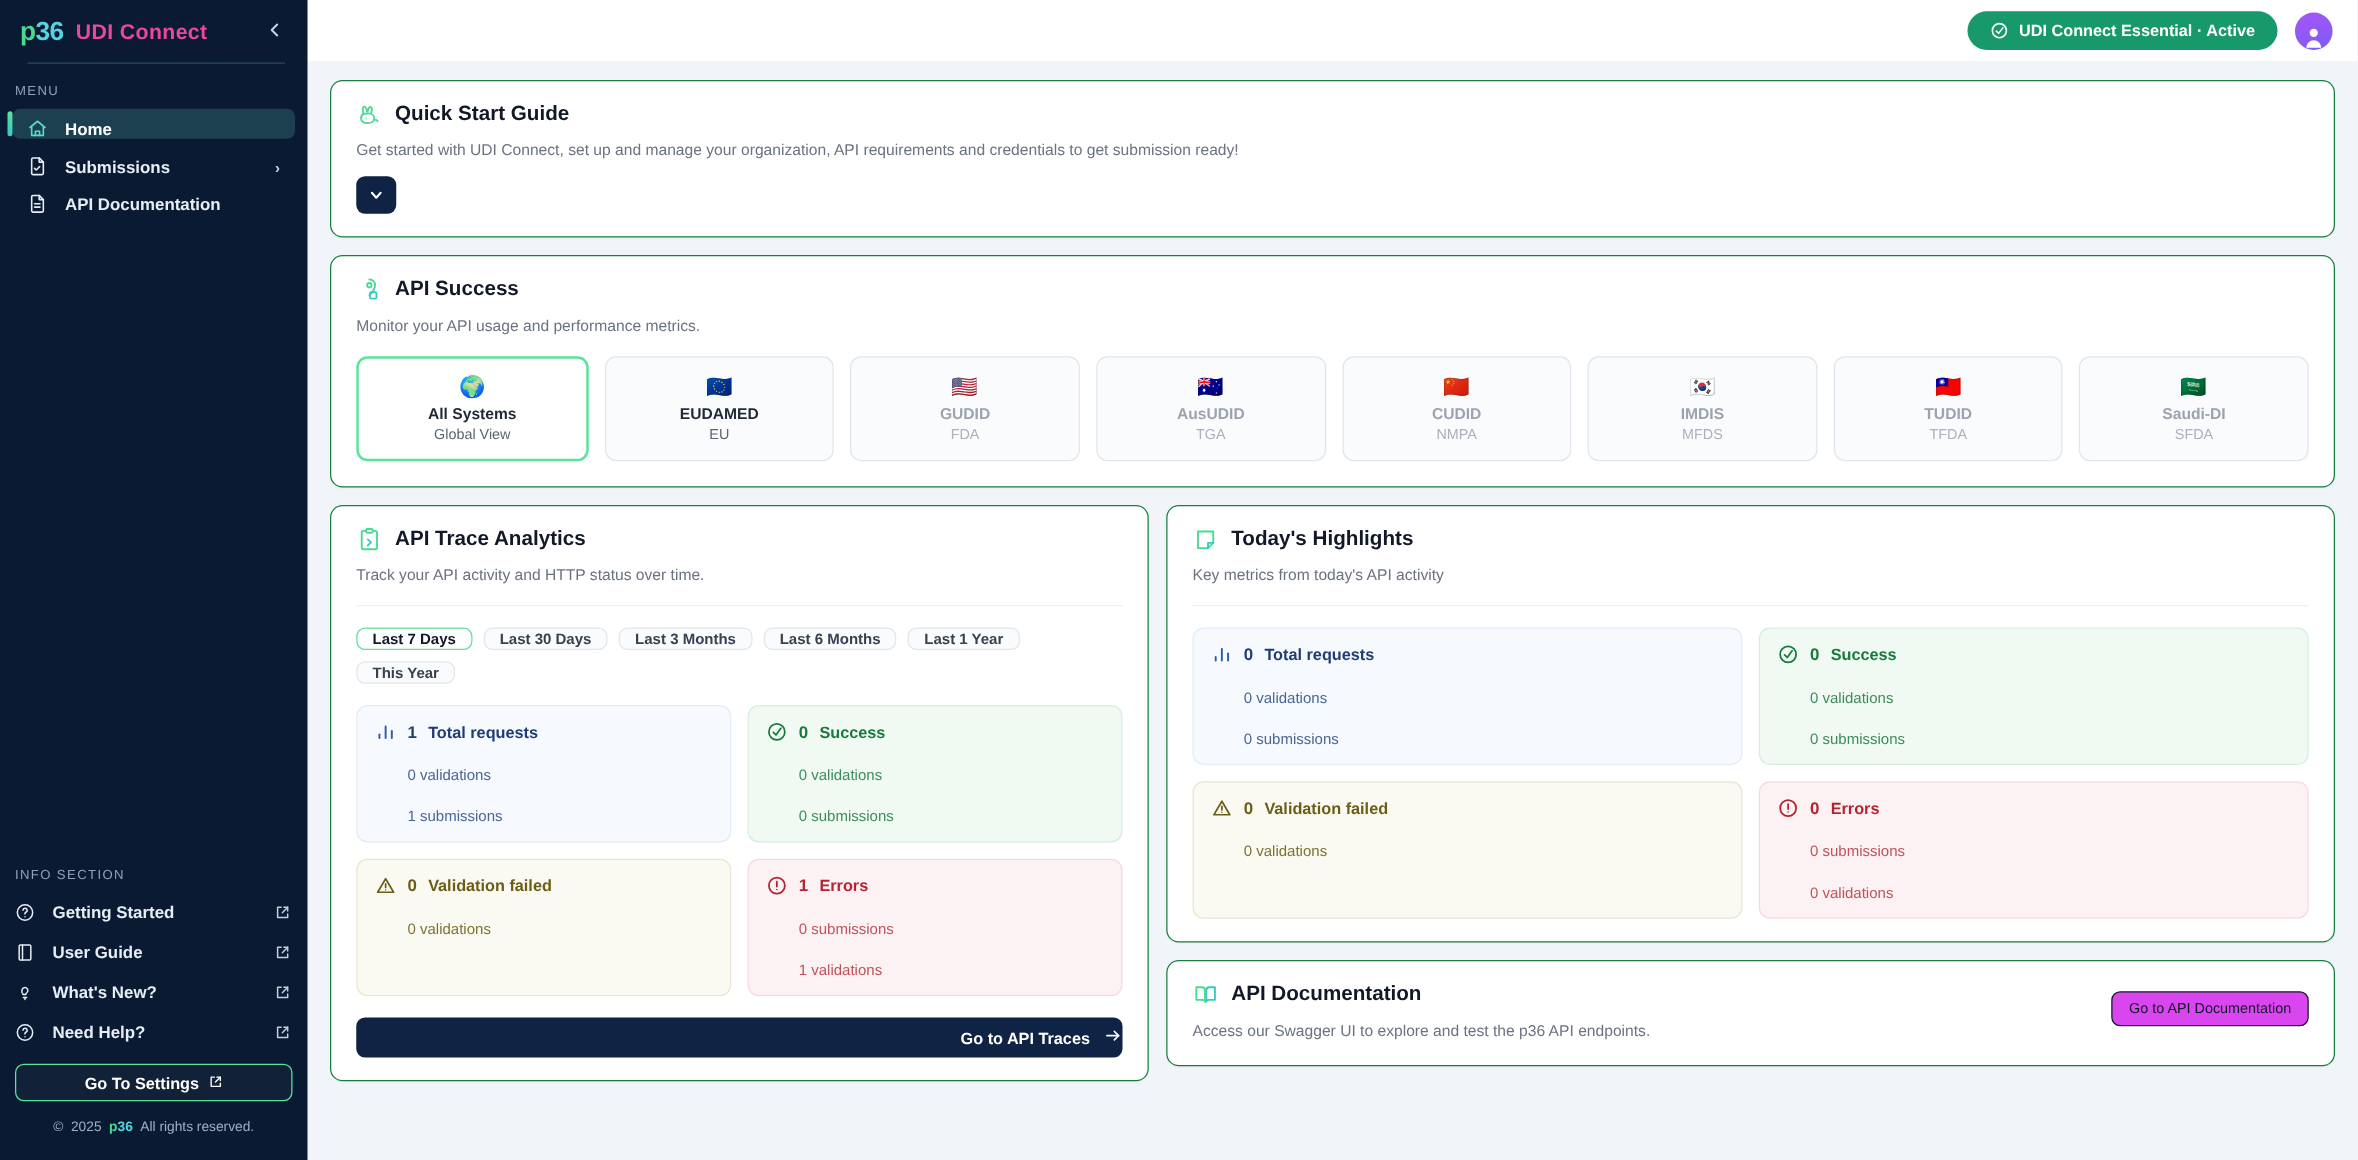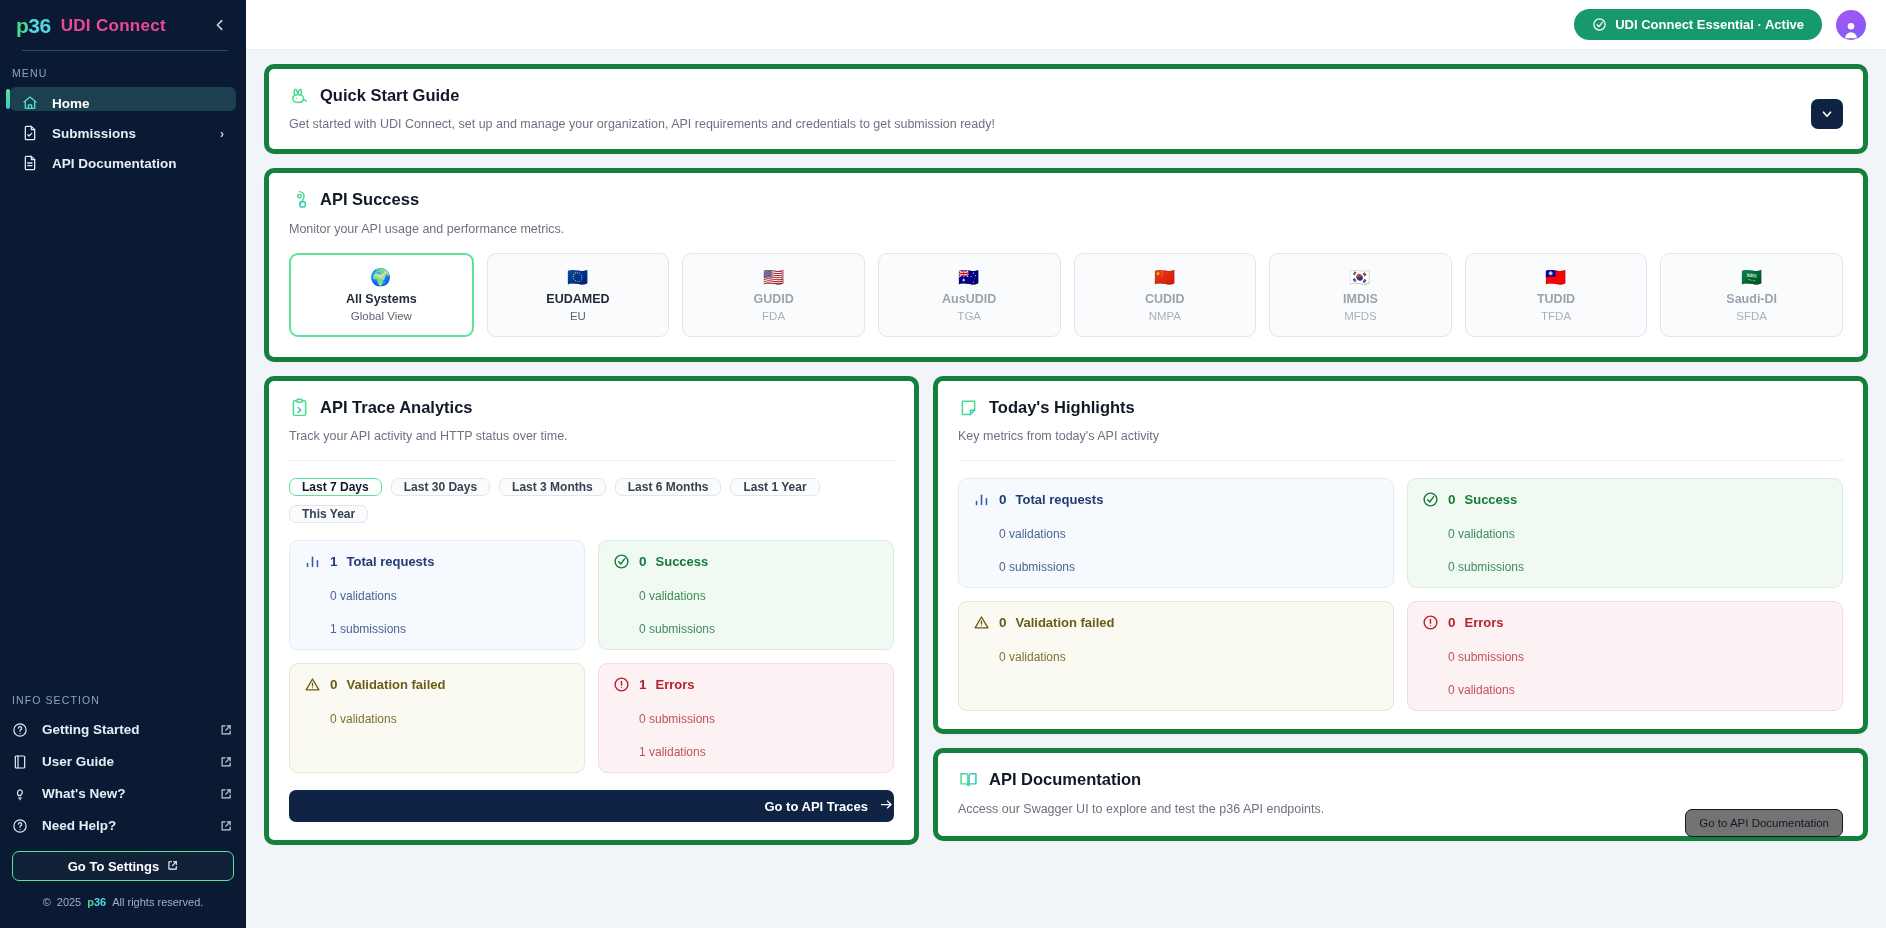--- a/index.html
+++ b/index.html
@@ -105,22 +105,23 @@
     width: 30px; height: 30px; border-radius: 50%;
     background: linear-gradient(160deg, #a855f7, #7c5cf5);
     display: flex; align-items: flex-end; justify-content: center; cursor: pointer;
     overflow: hidden;
   }
   .avatar svg { width: 22px; height: 22px; display: block; }
 
   .content { flex: 1; overflow: hidden; padding: 14px 18px 0 18px; }
 
   .card {
-    background: #fff; border: 5px solid #15803d; border-radius: 10px;
+    background: #fff; border: 1px solid #15803d; border-radius: 10px;
     box-shadow: 0 1px 2px rgba(16,24,40,0.03);
+    flex-direction: column;
   }
 
   
   .qs { padding: 16px 20px 18px 20px; display: flex; align-items: flex-start; margin-bottom: 14px; }
   .qs-left { flex: 1; }
   .row-title { display: flex; align-items: center; gap: 10px; }
   .row-title .ico svg { width: 21px; height: 21px; display: block; }
   .h-title { font-size: 16.5px; font-weight: bold; color: #111827; }
   .qs-sub { font-size: 12.5px; color: #6b7280; margin-top: 11px; }
   .chev-btn {
@@ -188,22 +189,22 @@
 
   .go-btn {
     margin-top: 17px; height: 32px; background: #0f2344; border-radius: 7px;
     display: flex; align-items: center; justify-content: flex-end; gap: 11px;
     color: #fff; font-size: 13px; font-weight: bold; cursor: pointer;
   }
 
   .apidoc { padding: 16px 20px 20px 20px; position: relative; }
   .apidoc-sub { font-size: 12.5px; color: #6b7280; margin-top: 12px; }
   .apidoc-btn {
-    position: absolute; right: 20px; top: 56px;
-    border: 1.6px solid #111827; background: #737373; border-radius: 7px;
+    position: absolute; right: 20px; top: 24px;
+    border: 1.6px solid #111827; background: #d946ef; border-radius: 7px;
     height: 28px; padding: 0 13px; display: flex; align-items: center;
     font-size: 11.5px; color: #111827; cursor: pointer;
   }
 </style>
 </head>
 <body>
 
 <div class="app">
 
   <aside class="sidebar">

